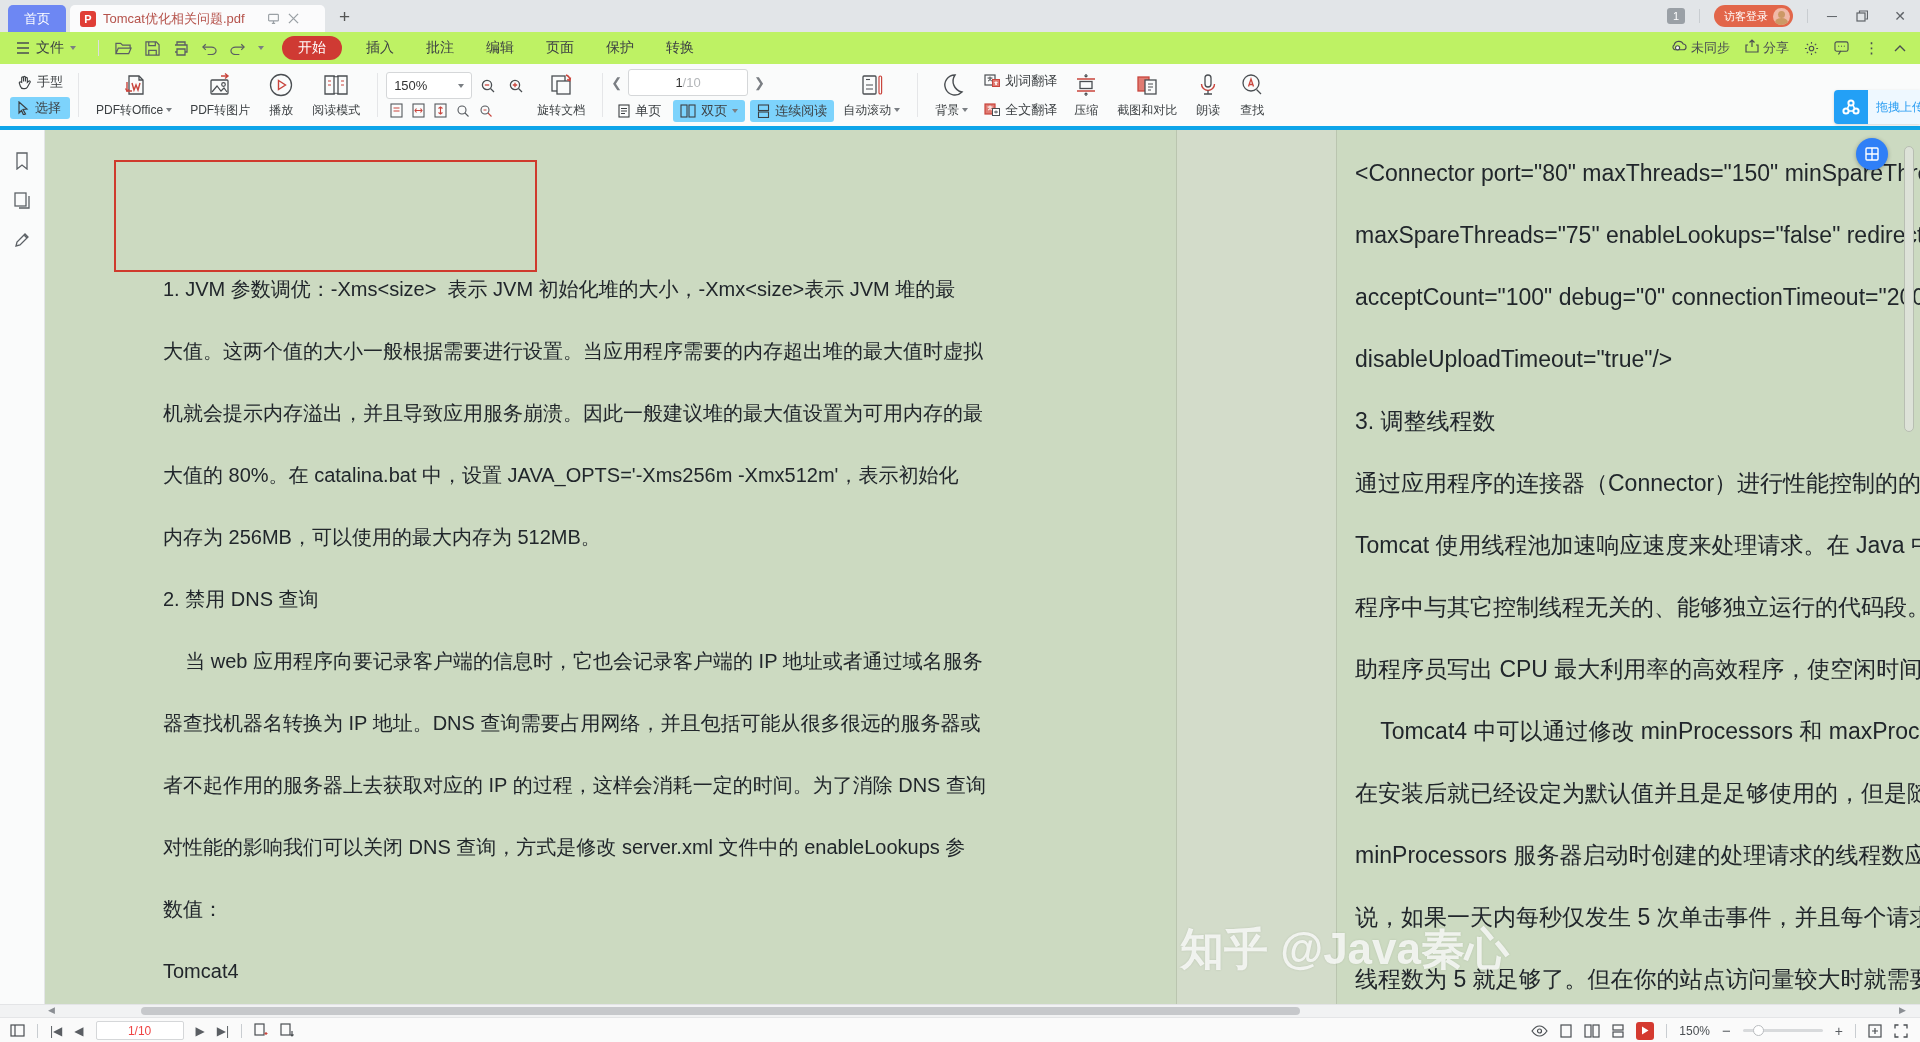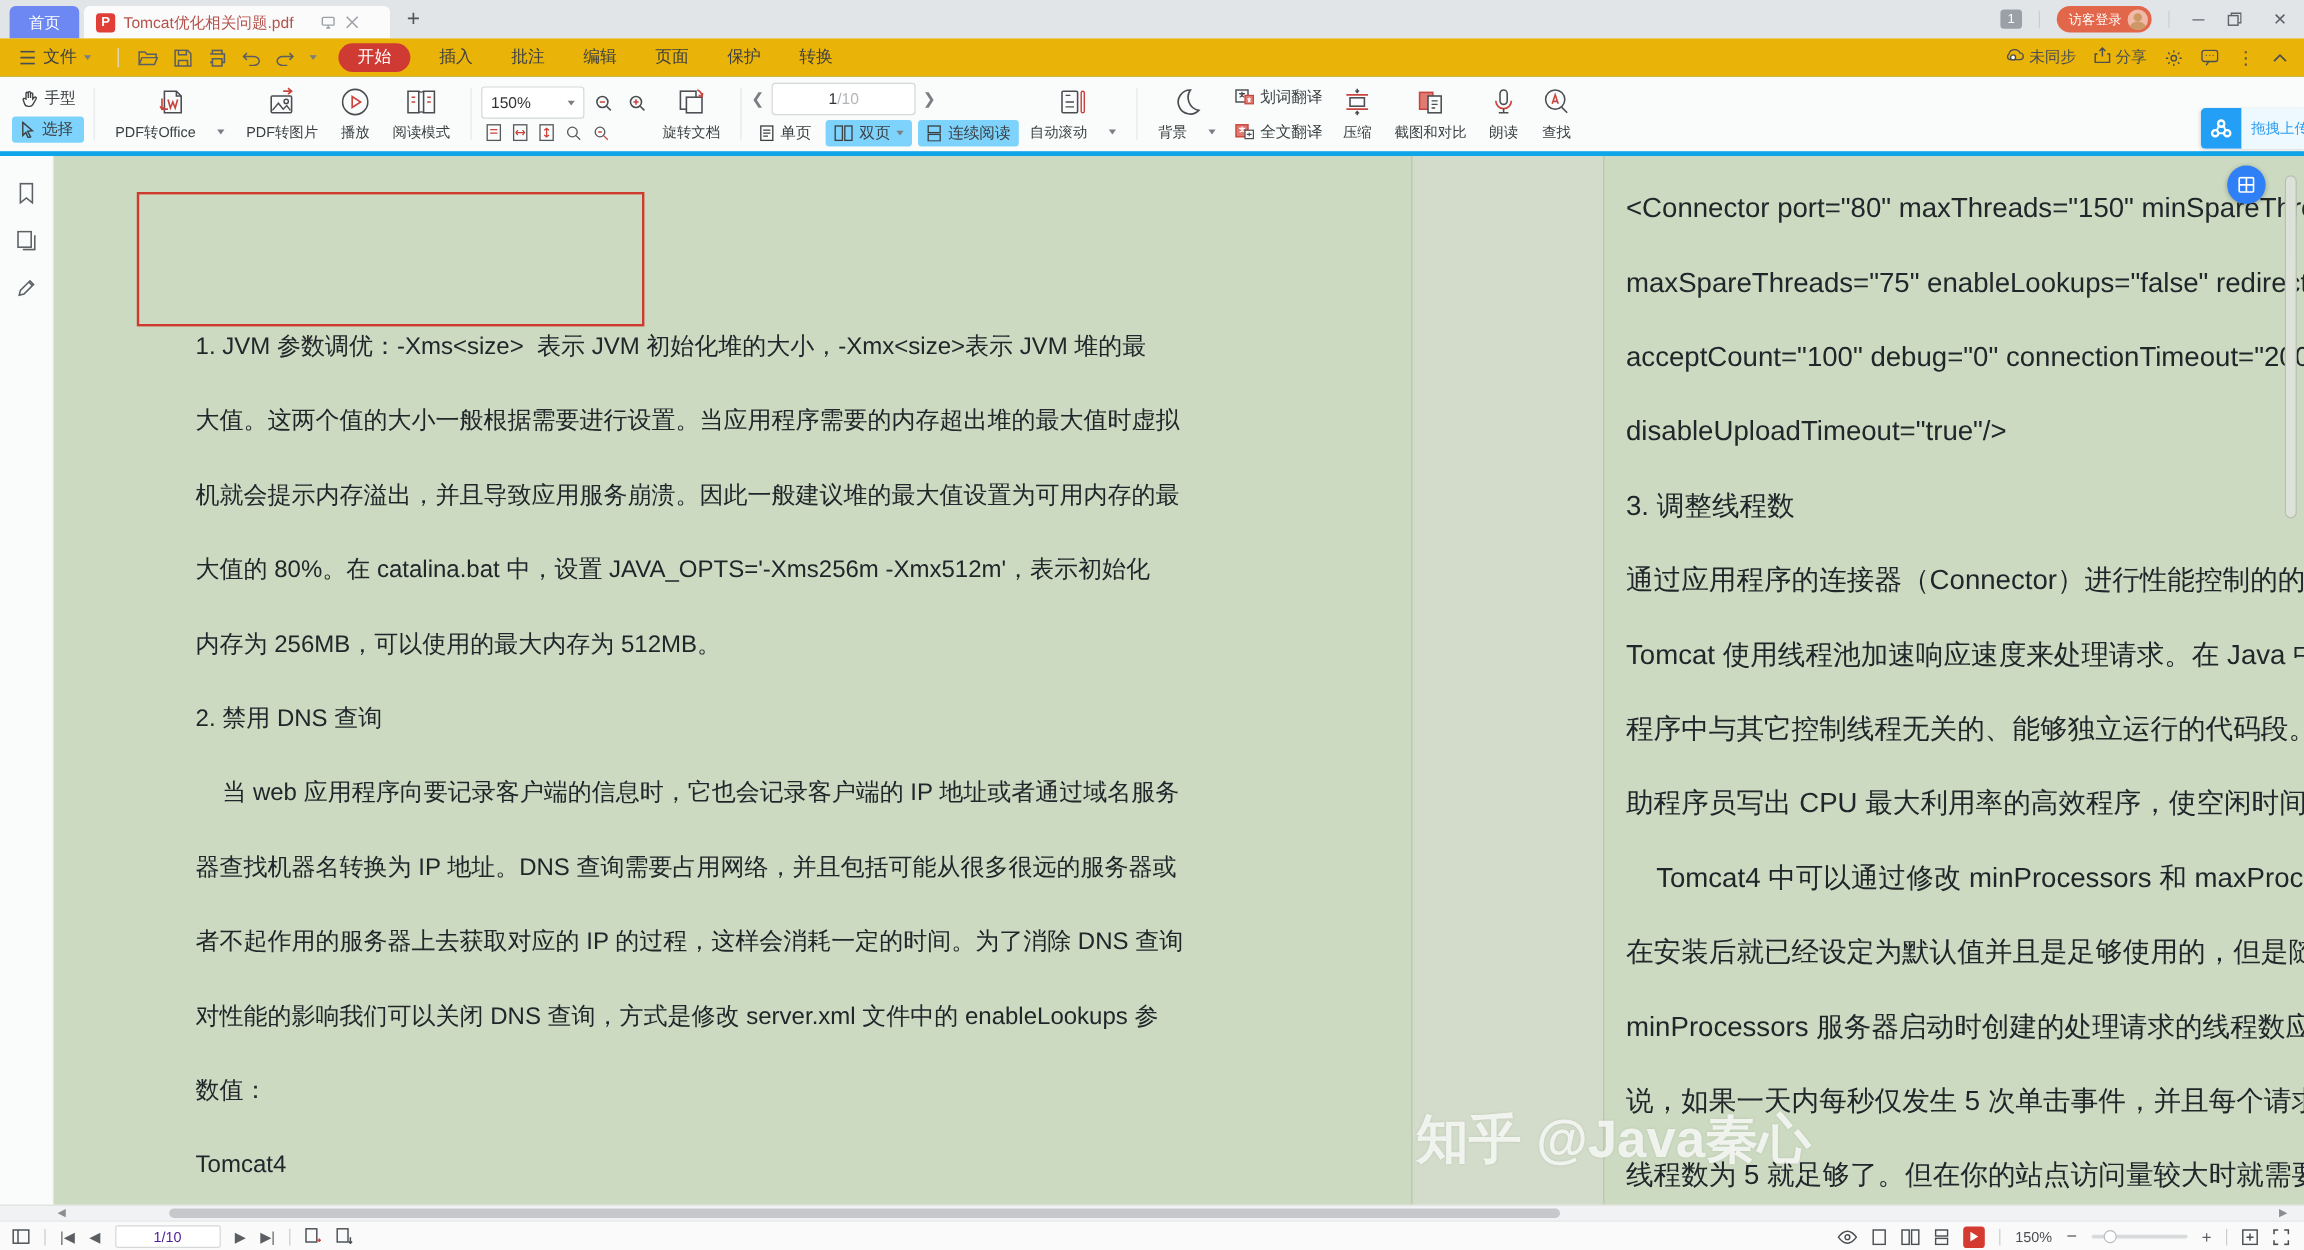--- a/index.html
+++ b/index.html
@@ -16,35 +16,35 @@
   .tab-add{color:#555;font-size:19px;margin-left:14px;margin-bottom:4px;}
   #tab-right{position:absolute;right:10px;top:0;height:32px;display:flex;align-items:center;gap:14px;}
   .badge1{width:18px;height:16px;background:#9aa0a6;border-radius:3px;color:#fff;font-size:11px;display:flex;align-items:center;justify-content:center;}
   .loginpill{height:22px;background:#e2664a;border-radius:11px;color:#fff;font-size:11px;display:flex;align-items:center;padding:0 3px 0 10px;gap:5px;}
   .avatar{width:17px;height:17px;border-radius:50%;background:#f0b9a8;position:relative;overflow:hidden;}
   .avatar:before{content:"";position:absolute;left:5px;top:3px;width:7px;height:7px;border-radius:50%;background:#c96;}
   .avatar:after{content:"";position:absolute;left:2px;top:10px;width:13px;height:9px;border-radius:50%;background:#c96;}
   .winbtn{color:#5f6368;font-size:14px;width:20px;text-align:center;}
   .tsep{width:1px;height:14px;background:#c9cdd1;}
   
-  #menubar{position:absolute;left:0;top:32px;width:1920px;height:32px;background:#eab308;border-bottom:4px solid #15803d;display:flex;align-items:center;font-size:14px;color:#3c4043;}
+  #menubar{position:absolute;left:0;top:32px;width:1920px;height:32px;background:#bef264;border-bottom:4px solid #15803d;display:flex;align-items:center;font-size:14px;color:#3c4043;}
   .mitem{padding:0 16px;white-space:nowrap;}
   .mpill{background:#cf3a33;color:#fff;border-radius:13px;height:24px;display:flex;align-items:center;padding:0 16px;margin:0 8px;}
   .qicons{display:flex;align-items:center;gap:13px;margin:0 10px;color:#5a5e63;}
   .vline{width:1px;height:16px;background:#dcdee0;margin:0 6px;}
   #menu-right{position:absolute;right:14px;top:0;height:32px;display:flex;align-items:center;gap:15px;color:#4a4e52;font-size:13px;}
   .mr-item{display:flex;align-items:flex-start;gap:4px;}
   
   #toolbar{position:absolute;left:0;top:64px;width:1920px;height:66px;background:#fafbfb;border-bottom:4px solid #0ea5e9;display:flex;align-items:stretch;padding-left:10px;box-sizing:border-box;}
   .vsep{width:1px;background:#e5e6e8;margin:9px 8px;}
   .tcol{display:flex;flex-direction:column;justify-content:center;gap:4px;}
   .rowbtn{display:flex;align-items:center;gap:5px;font-size:13px;color:#3c4043;padding:2px 7px;border-radius:3px;white-space:nowrap;}
   .rowbtn.on{background:#7dd3fc;}
   .tbtn{display:flex;flex-direction:column;align-items:center;justify-content:center;gap:4px;padding:0 9px;font-size:12px;color:#3c4043;white-space:nowrap;}
-  .tbl{display:flex;align-items:center;gap:18px;text-align:right;}
+  .tbl{display:flex;align-items:center;gap:3px;text-align:right;}
   .caret{width:0;height:0;border-left:3.5px solid transparent;border-right:3.5px solid transparent;border-top:4px solid #7a7e83;}
   .zoombox{width:70px;height:25px;border:1px solid #d5d7d9;border-radius:3px;background:#fff;display:flex;align-items:center;justify-content:space-between;padding:0 7px;font-size:13px;color:#333;}
   .minibtn{color:#4a4e52;display:flex;align-items:center;justify-content:center;width:24px;height:25px;}
   .miniico{display:flex;align-items:center;gap:9px;color:#55595e;}
   .pagenav{display:flex;align-items:center;gap:6px;}
   .pagebox{width:118px;height:25px;background:#fff;border:1px solid #d5d7d9;border-radius:3px;display:flex;align-items:center;justify-content:center;font-size:13px;}
   .pagebox .cur{color:#333;} .pagebox .tot{color:#b3b6b9;}
   .navarr{color:#7a7e83;font-size:13px;}
   #dragupload{position:absolute;right:0;top:26px;height:34px;display:flex;border-radius:4px 0 0 4px;overflow:hidden;box-shadow:0 1px 3px rgba(0,0,0,.15);}
   .du-ico{width:34px;height:34px;background:#23a0f6;display:flex;align-items:center;justify-content:center;}
@@ -64,21 +64,21 @@
   #watermark{position:absolute;left:1180px;top:790px;font-size:44px;font-weight:bold;color:rgba(255,255,255,.78);white-space:nowrap;text-shadow:0 0 2px rgba(120,130,110,.25);}
   #float-blue{position:absolute;left:1856px;top:8px;width:32px;height:32px;border-radius:50%;background:#2f7ff7;box-shadow:0 1px 4px rgba(0,0,0,.3);display:flex;align-items:center;justify-content:center;}
   #vscroll{position:absolute;left:1904px;top:16px;width:10px;height:286px;border-radius:5px;background:#dde2d8;border:1px solid #b8beb2;box-sizing:border-box;}
   
   #hscroll{position:absolute;left:0;top:1004px;width:1920px;height:13px;background:#f1f2f3;border-top:1px solid #e3e4e6;}
   #hthumb{position:absolute;left:141px;top:2px;width:1159px;height:8px;border-radius:4px;background:#c6c8cb;}
   .harr{position:absolute;top:0px;font-size:9px;color:#8a8e93;}
   #statusbar{position:absolute;left:0;top:1017px;width:1920px;height:25px;background:#fafafa;border-top:1px solid #e4e5e7;display:flex;align-items:center;font-size:12px;color:#4a4e52;}
   .sb-left{display:flex;align-items:center;gap:12px;margin-left:10px;}
   .sb-right{position:absolute;right:12px;display:flex;align-items:center;gap:12px;}
-  .sb-pagebox{width:86px;height:17px;background:#fff;border:1px solid #d5d7d9;border-radius:2px;display:flex;align-items:center;justify-content:center;color:#4c1d95;}
+  .sb-pagebox{width:86px;height:17px;background:#fff;border:1px solid #d5d7d9;border-radius:2px;display:flex;align-items:center;justify-content:center;color:#ef4444;}
   .sb-ico{display:flex;align-items:center;justify-content:center;color:#5a5e63;}
   .redplay{width:18px;height:18px;border-radius:3px;background:#d43a30;display:flex;align-items:center;justify-content:center;}
   .slider{width:80px;height:3px;background:#d8dadc;border-radius:2px;position:relative;}
   .sthumb{position:absolute;left:10px;top:-4px;width:11px;height:11px;border-radius:50%;background:#fff;border:1px solid #b9bcbf;box-sizing:border-box;}
 </style>
 </head>
 <body>
 
 <div id="app">
 

